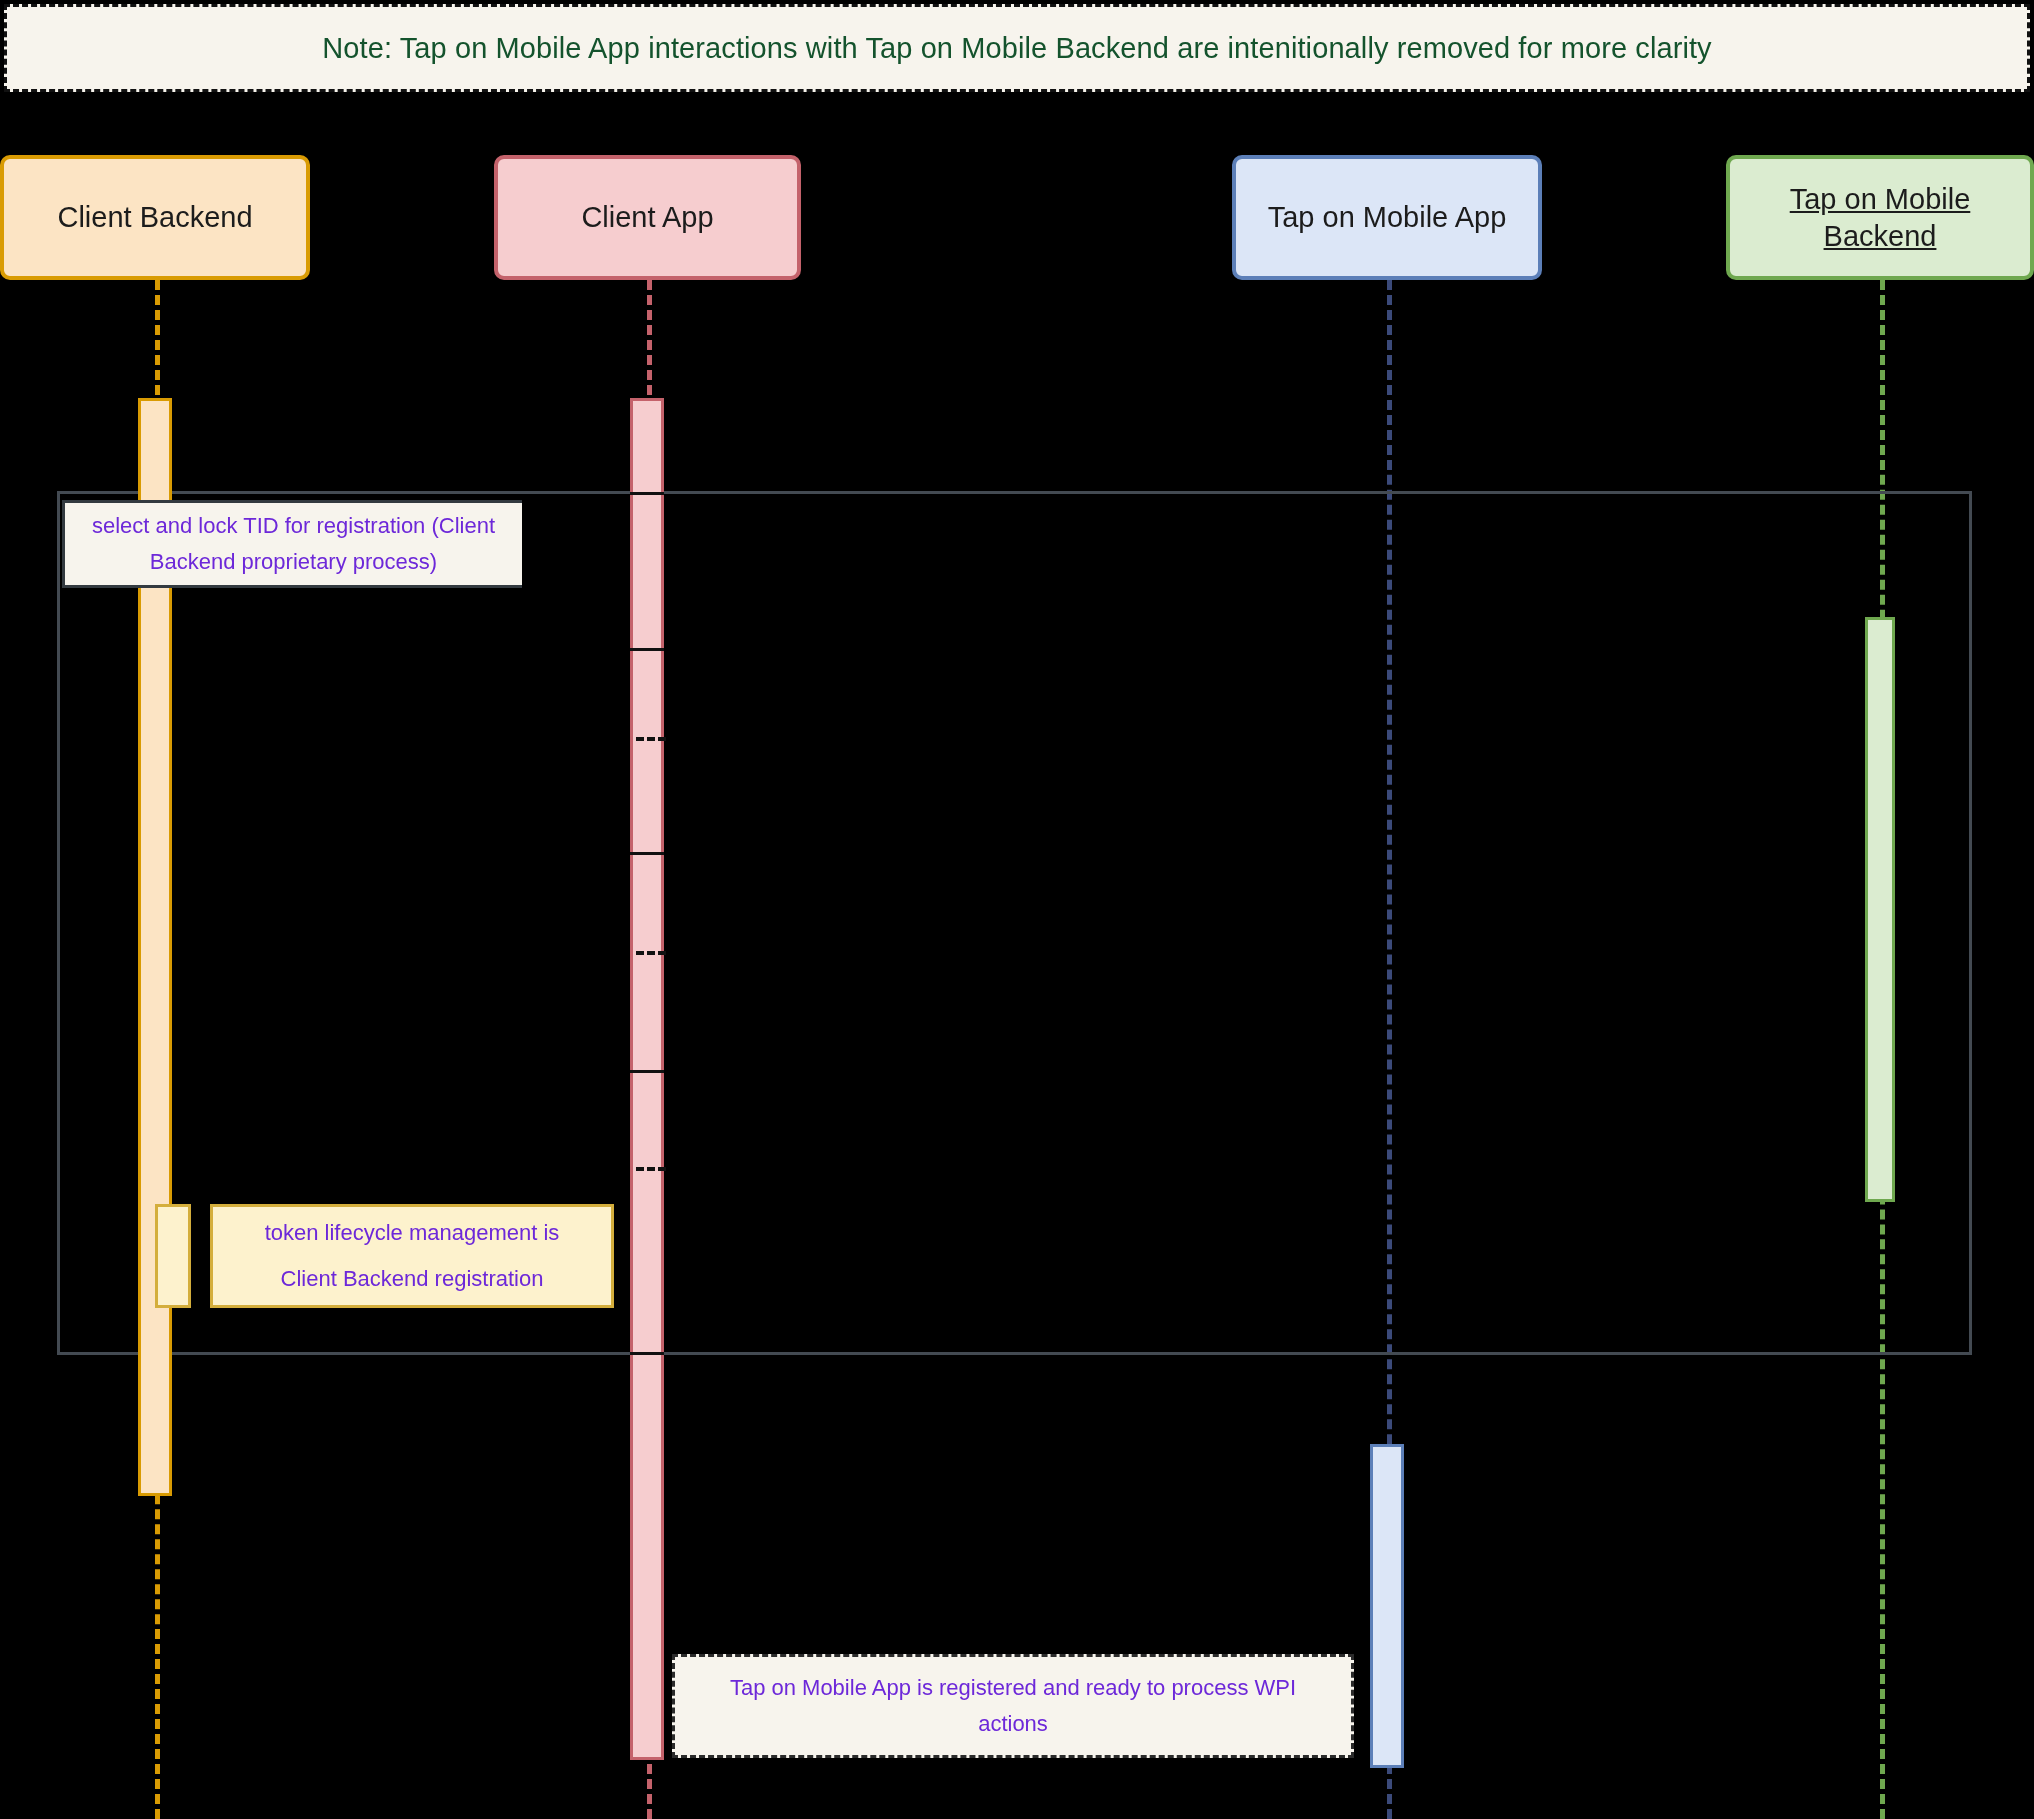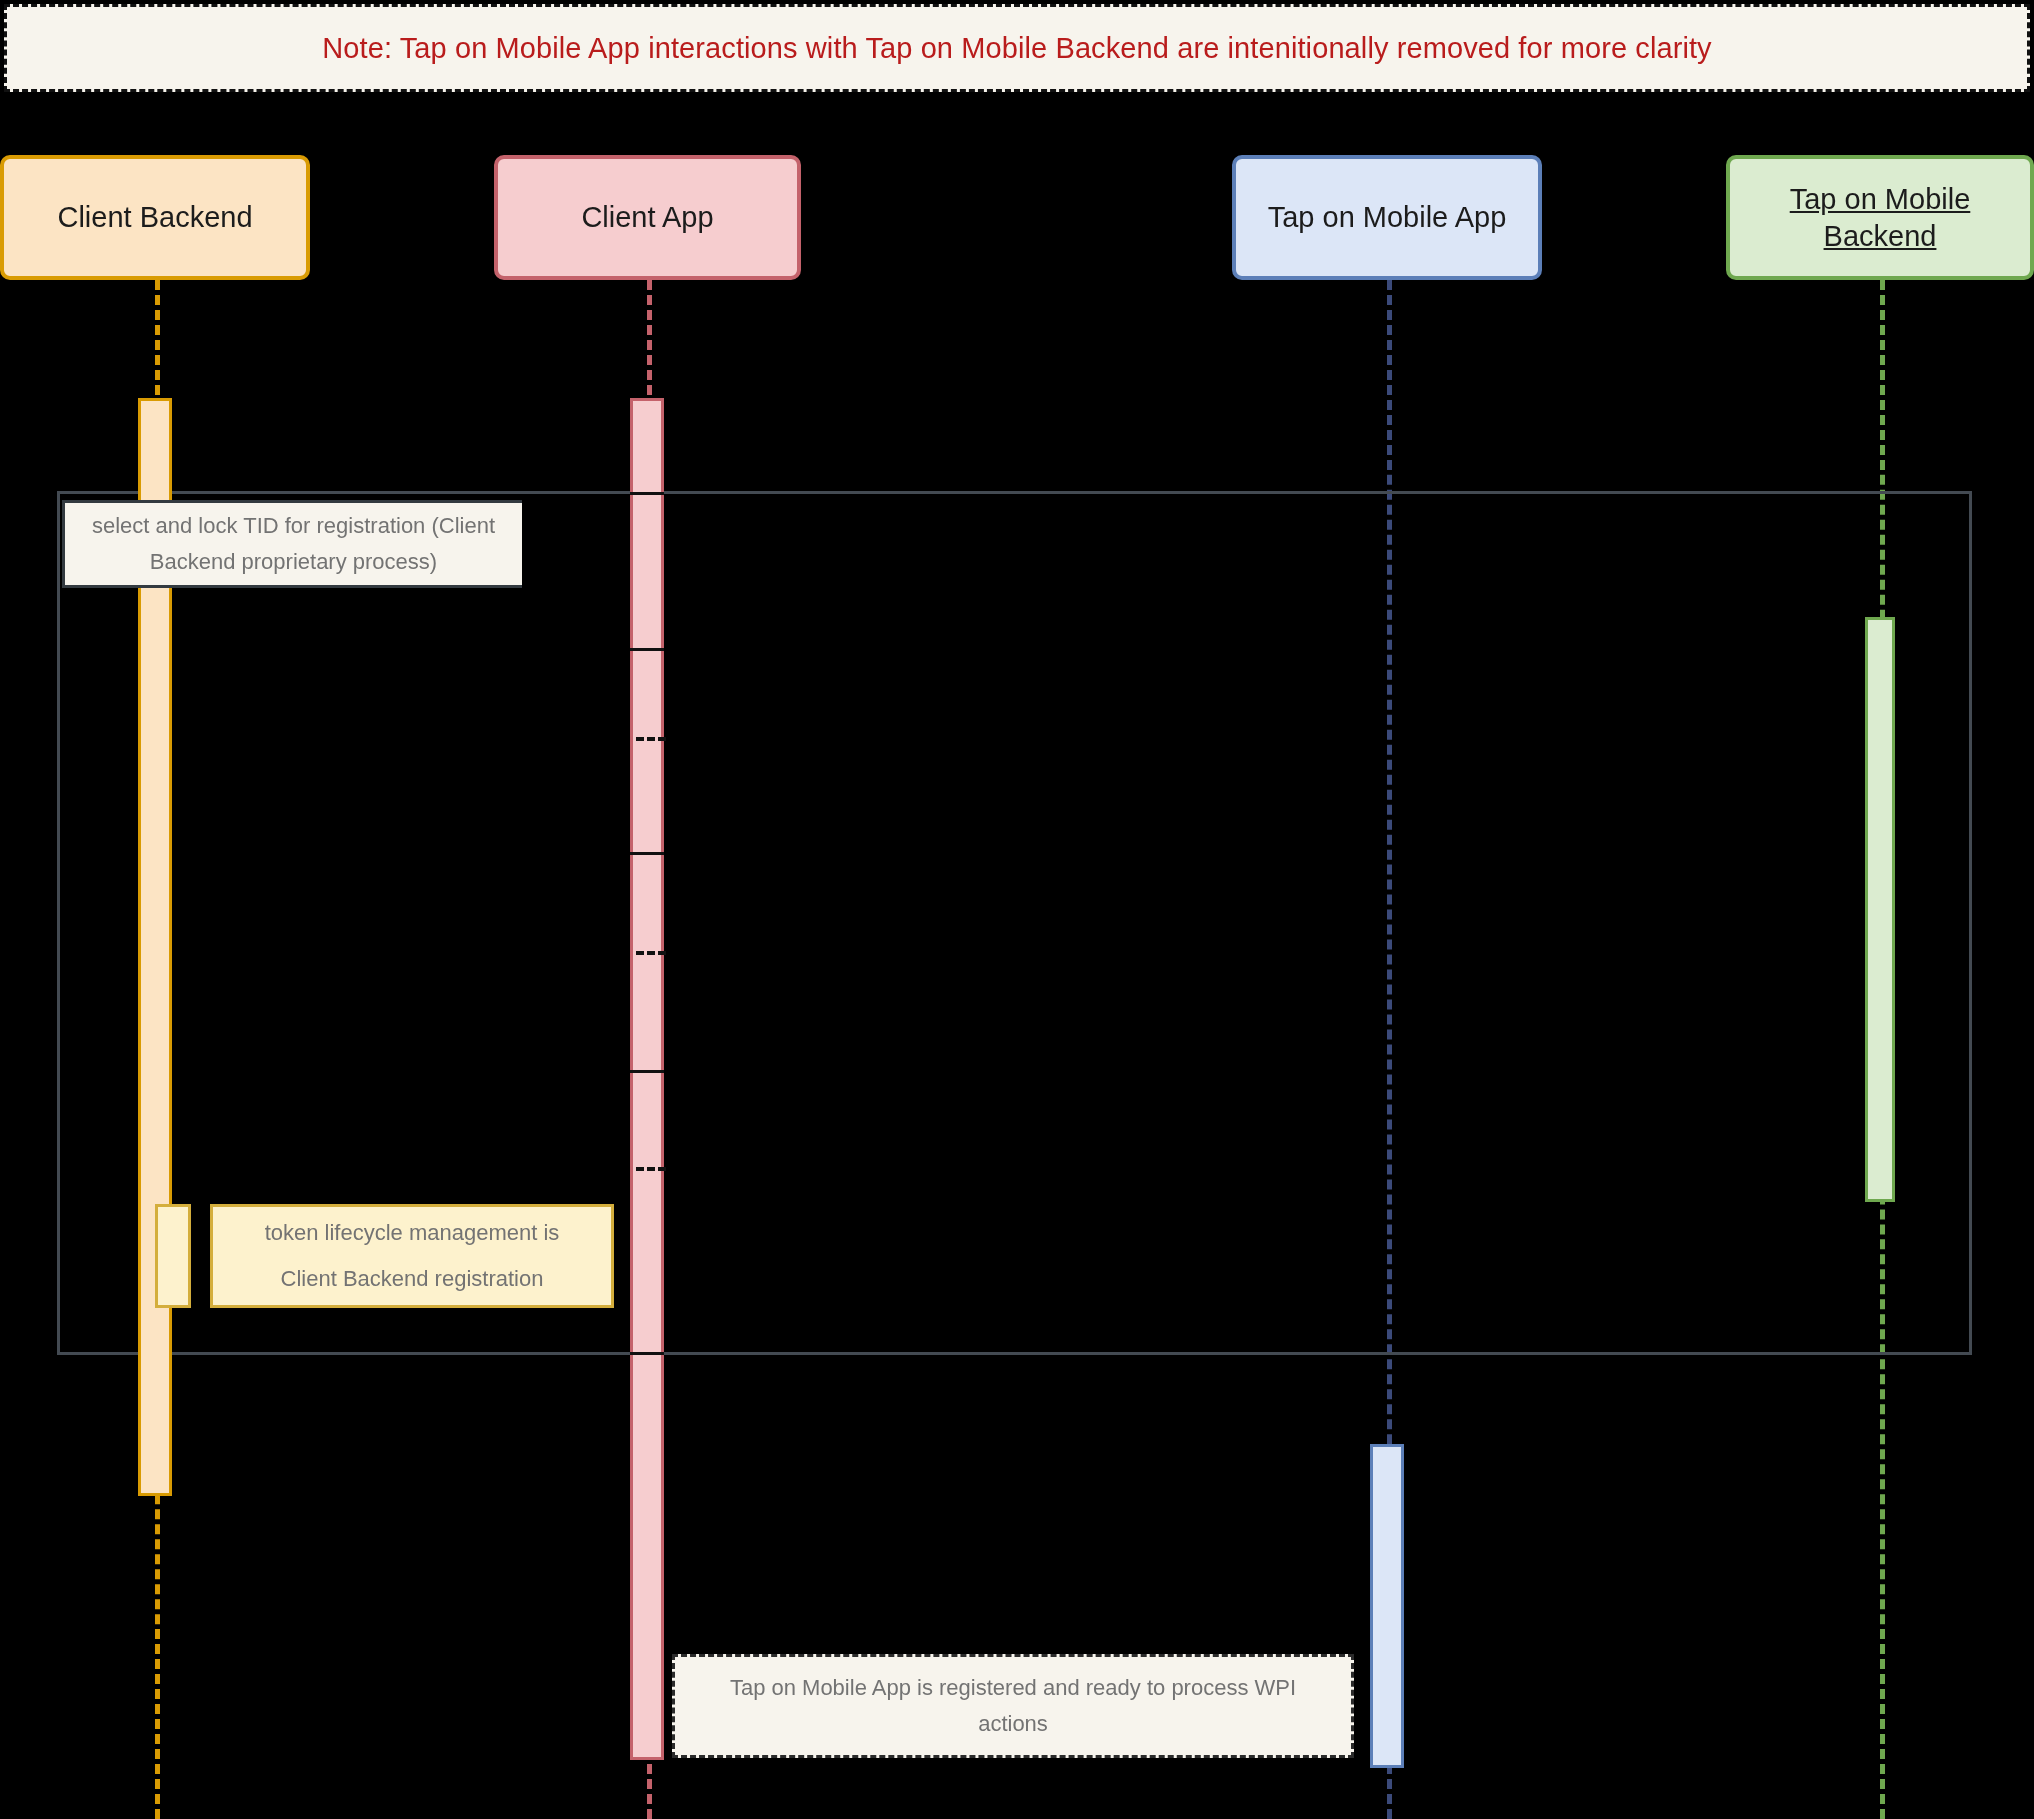--- a/index.html
+++ b/index.html
@@ -23,21 +23,21 @@
     left: 4px; top: 4px;
     width: 2026px; height: 88px;
     background: #f7f4ed;
     border: 3px dashed #111111;
     display: flex;
     align-items: center;
     justify-content: center;
   }
   .header-note-text {
     font-size: 29px;
-    color: #b91c1c;
+    color: #14532d;
     white-space: nowrap;
     letter-spacing: 0.1px;
   }
 
   
   .participant {
     position: absolute;
     border-radius: 10px;
     border-width: 4px;
     border-style: solid;
@@ -87,21 +87,21 @@
 
   
   .note {
     position: absolute;
     display: flex;
     flex-direction: column;
     align-items: center;
     justify-content: center;
     text-align: center;
     font-size: 22px;
-    color: #737373;
+    color: #6d28d9;
     line-height: 1.65;
   }
   .note-folded {
     background: #f7f4ed;
     border: 3px solid #333a40;
     border-right: none;
   }
   .note-fold-shape {
     position: absolute;
     right: -1px; top: -3px;

